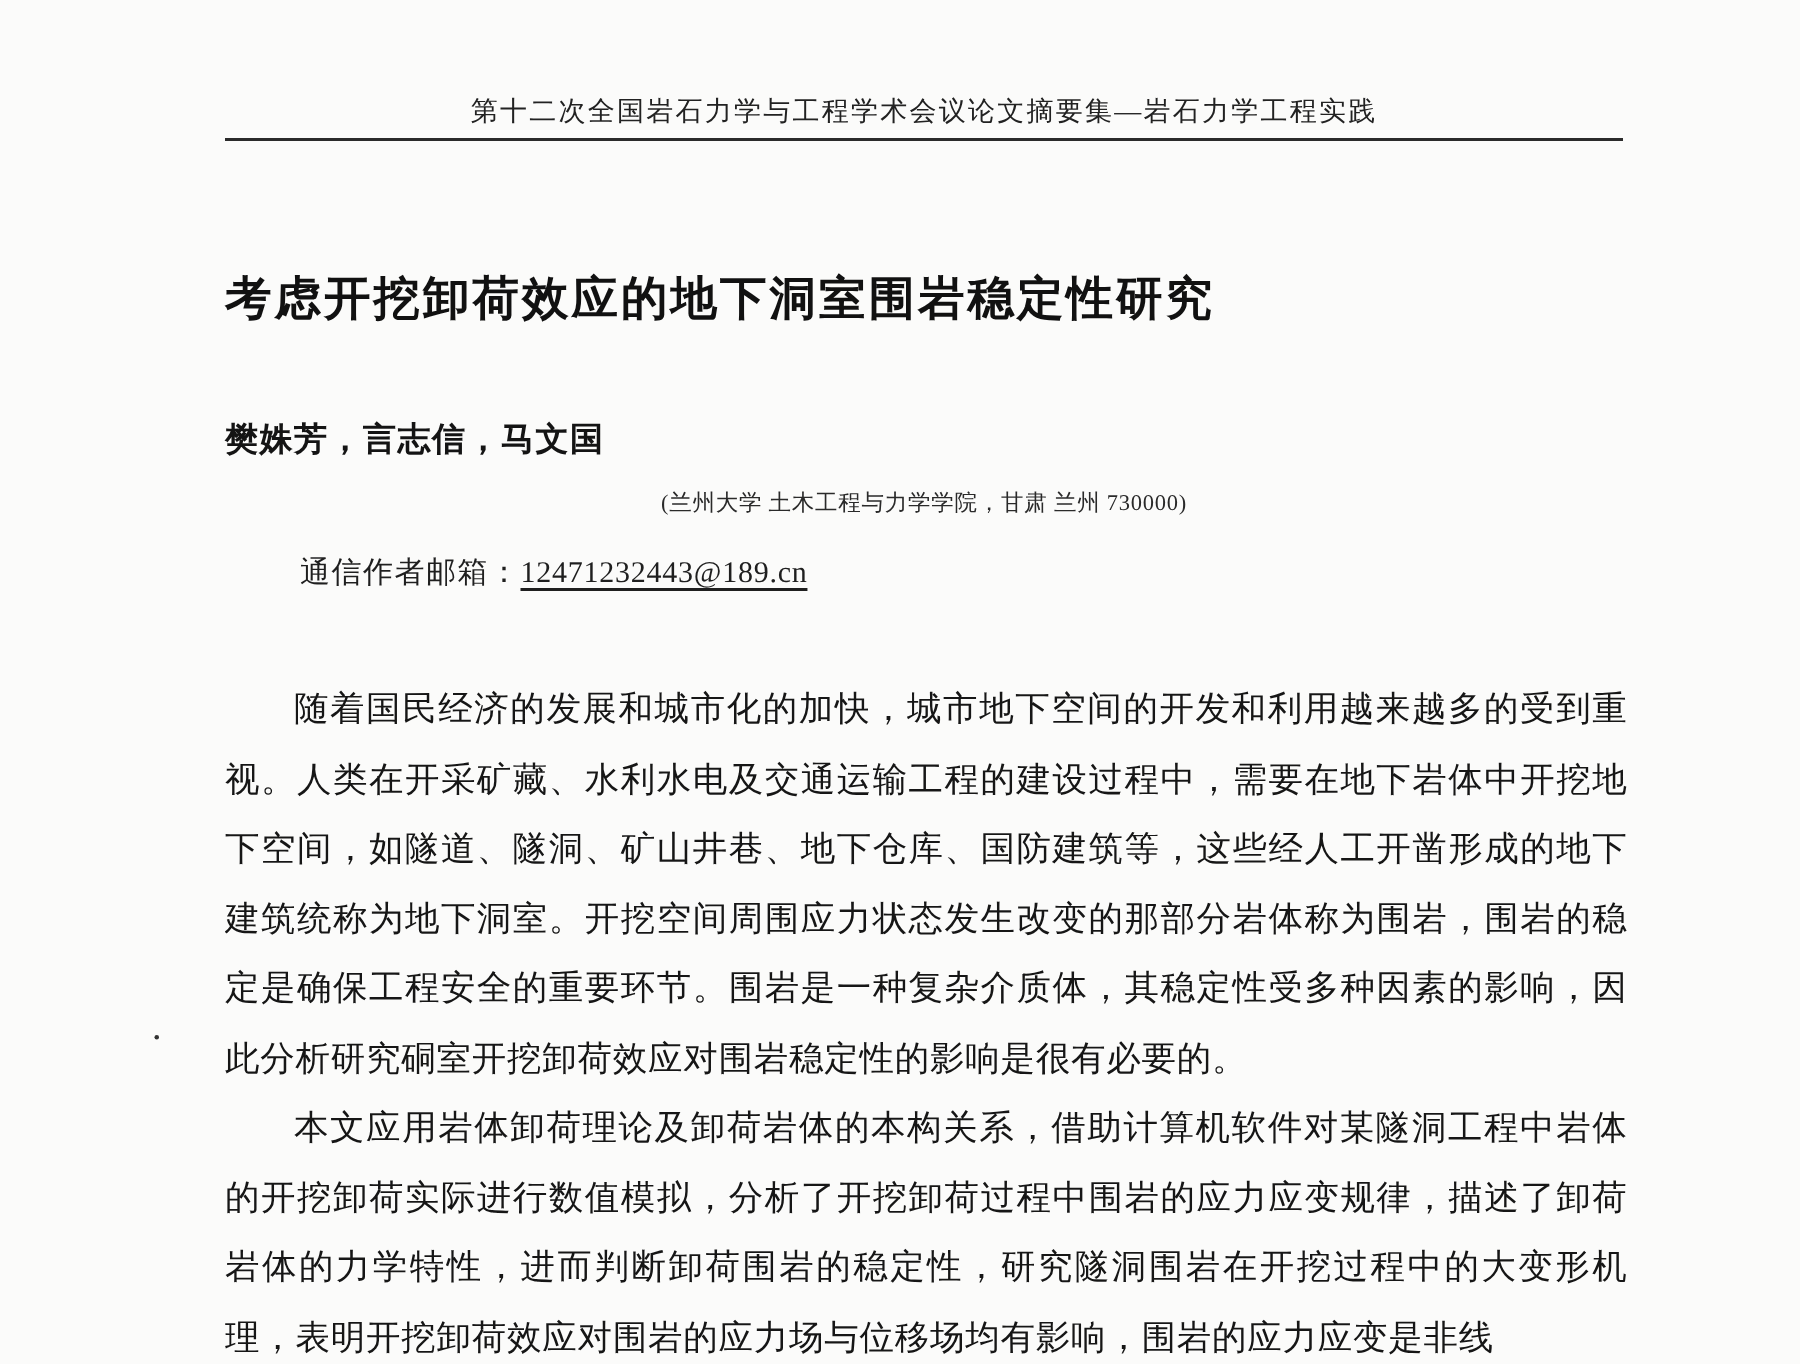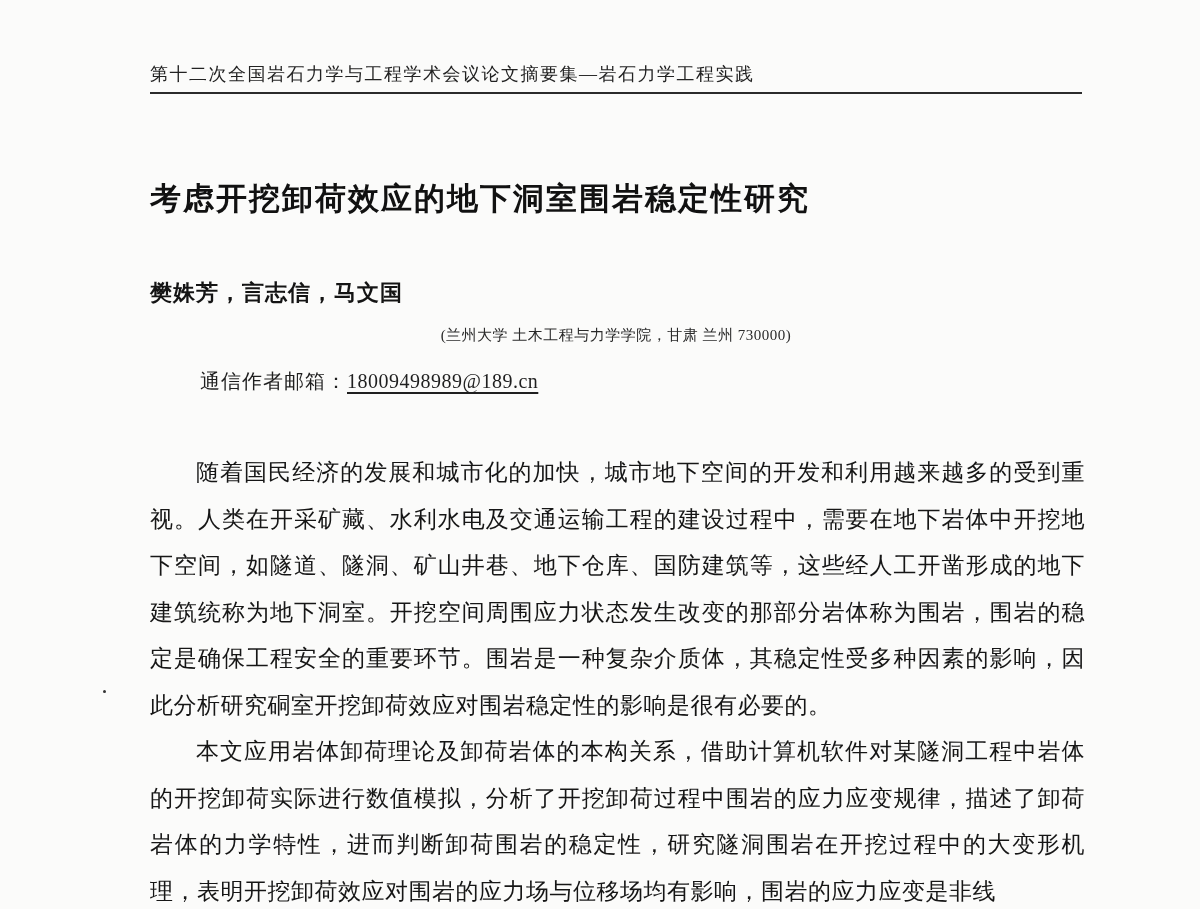--- a/index.html
+++ b/index.html
@@ -17,20 +17,21 @@
   }
   .page {
     position: absolute;
     inset: 0;
   }
   .running-header {
     position: absolute;
     left: 150px;
     right: 118px;
     top: 62px;
+    text-align: center;
     font-size: 18px;
     letter-spacing: 1.5px;
     color: #222;
     white-space: nowrap;
   }
   .header-rule {
     position: absolute;
     left: 150px;
     right: 118px;
     top: 92px;
@@ -119,21 +120,21 @@
 
   <div class="header-rule"></div>
 
   <h1 class="title">考虑开挖卸荷效应的地下洞室围岩稳定性研究</h1>
 
   <div class="authors">樊姝芳，言志信，马文国</div>
 
   <div class="affiliation">(兰州大学 土木工程与力学学院，甘肃 兰州 730000)</div>
 
   <div class="correspondence">
-    <span>通信作者邮箱：</span><span class="email">18009498989@189.cn</span>
+    <span>通信作者邮箱：</span><span class="email">12471232443@189.cn</span>
   </div>
 
   <div class="body-text">
     <p class="para">随着国民经济的发展和城市化的加快，城市地下空间的开发和利用越来越多的受到重视。人类在开采矿藏、水利水电及交通运输工程的建设过程中，需要在地下岩体中开挖地下空间，如隧道、隧洞、矿山井巷、地下仓库、国防建筑等，这些经人工开凿形成的地下建筑统称为地下洞室。开挖空间周围应力状态发生改变的那部分岩体称为围岩，围岩的稳定是确保工程安全的重要环节。围岩是一种复杂介质体，其稳定性受多种因素的影响，因此分析研究硐室开挖卸荷效应对围岩稳定性的影响是很有必要的。</p>
     <p class="para">本文应用岩体卸荷理论及卸荷岩体的本构关系，借助计算机软件对某隧洞工程中岩体的开挖卸荷实际进行数值模拟，分析了开挖卸荷过程中围岩的应力应变规律，描述了卸荷岩体的力学特性，进而判断卸荷围岩的稳定性，研究隧洞围岩在开挖过程中的大变形机理，表明开挖卸荷效应对围岩的应力场与位移场均有影响，围岩的应力应变是非线</p>
   </div>
 
   <div class="artifact-dot"></div>
 
 </div>

